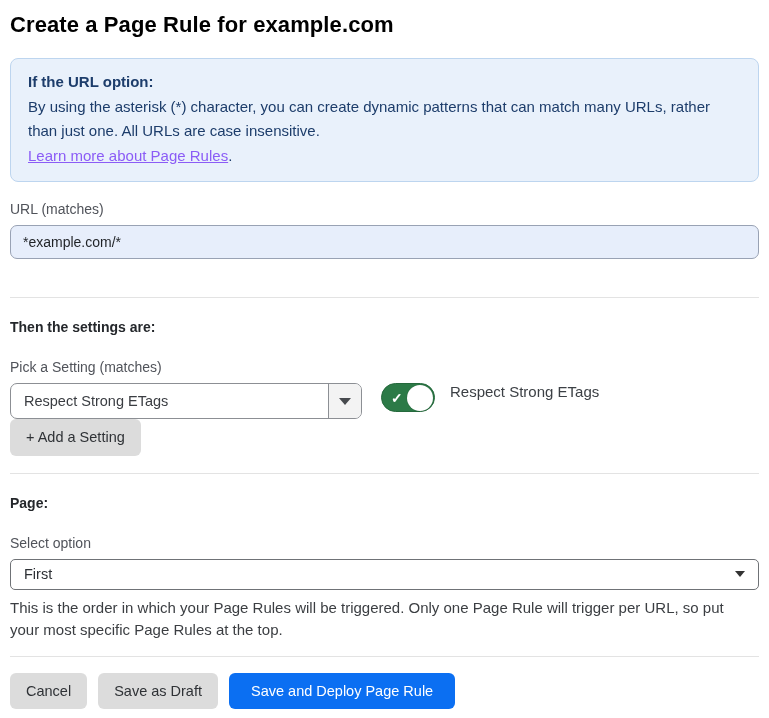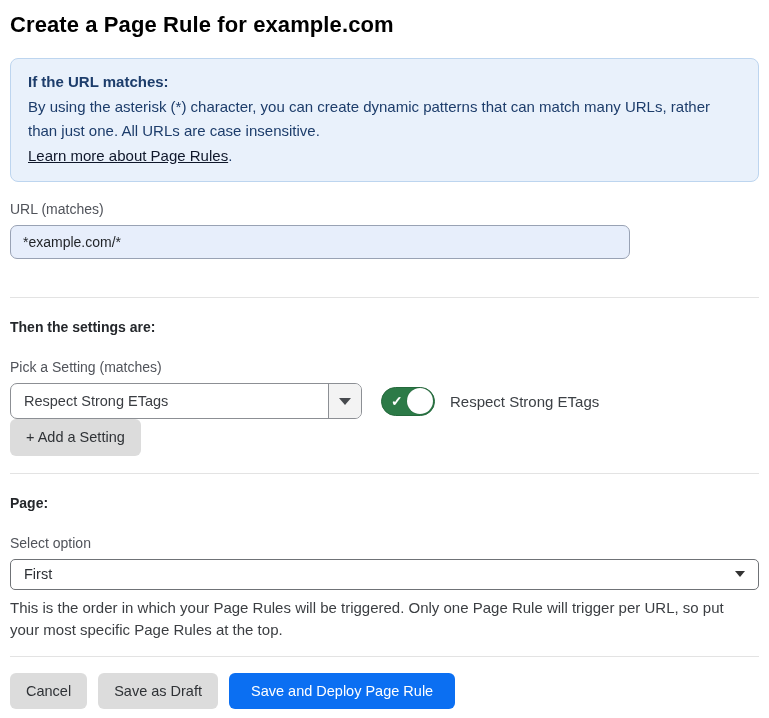--- a/index.html
+++ b/index.html
@@ -28,36 +28,36 @@
     border: 1px solid #bdd5ef;
     border-radius: 8px;
     padding: 11px 17px 13px 17px;
     color: #1d3d6b;
     font-size: 15px;
     line-height: 24.5px;
     margin-bottom: 19px;
   }
   .info-heading { font-weight: bold; }
   .info-link {
-    color: #0f172a;
+    color: #8b5cf6;
     text-decoration: underline;
     cursor: pointer;
   }
   .info-suffix { color: #1d3d6b; }
 
   .field-label {
     display: block;
     font-size: 14px;
     color: #50535a;
     margin-bottom: 8px;
   }
 
   .url-input {
     display: block;
-    width: 620px;
+    width: 749px;
     height: 34px;
     background: #e7eefb;
     border: 1px solid #99a2b4;
     border-radius: 7px;
     padding: 0 12px;
     font-size: 14px;
     color: #1f2226;
     font-family: "Liberation Sans", sans-serif;
     outline: none;
   }
@@ -73,21 +73,21 @@
 
   .section-heading {
     font-size: 14px;
     font-weight: bold;
     color: #24272b;
     margin: 0 0 24px 0;
   }
 
   .setting-row {
     display: flex;
-    align-items: center;
+    align-items: flex-start;
   }
 
   .select-box {
     display: flex;
     align-items: stretch;
     width: 352px;
     height: 36px;
     border: 1px solid #8c8f94;
     border-radius: 7px;
     background: #ffffff;
@@ -217,21 +217,21 @@
   }
 </style>
 </head>
 <body>
 
 <div class="container">
 
   <h1 class="page-title">Create a Page Rule for example.com</h1>
 
   <div class="info-box">
-    <div class="info-heading">If the URL matches:</div>
+    <div class="info-heading">If the URL option:</div>
     <span>By using the asterisk (*) character, you can create dynamic patterns that can match many URLs, rather than just one. All URLs are case insensitive.</span>
     <div>
       <a class="info-link">Learn more about Page Rules</a><span class="info-suffix">.</span>
     </div>
   </div>
 
   <label class="field-label">URL (matches)</label>
   <input class="url-input" type="text" value="*example.com/*" style="">
 
   <hr class="divider divider-1">

